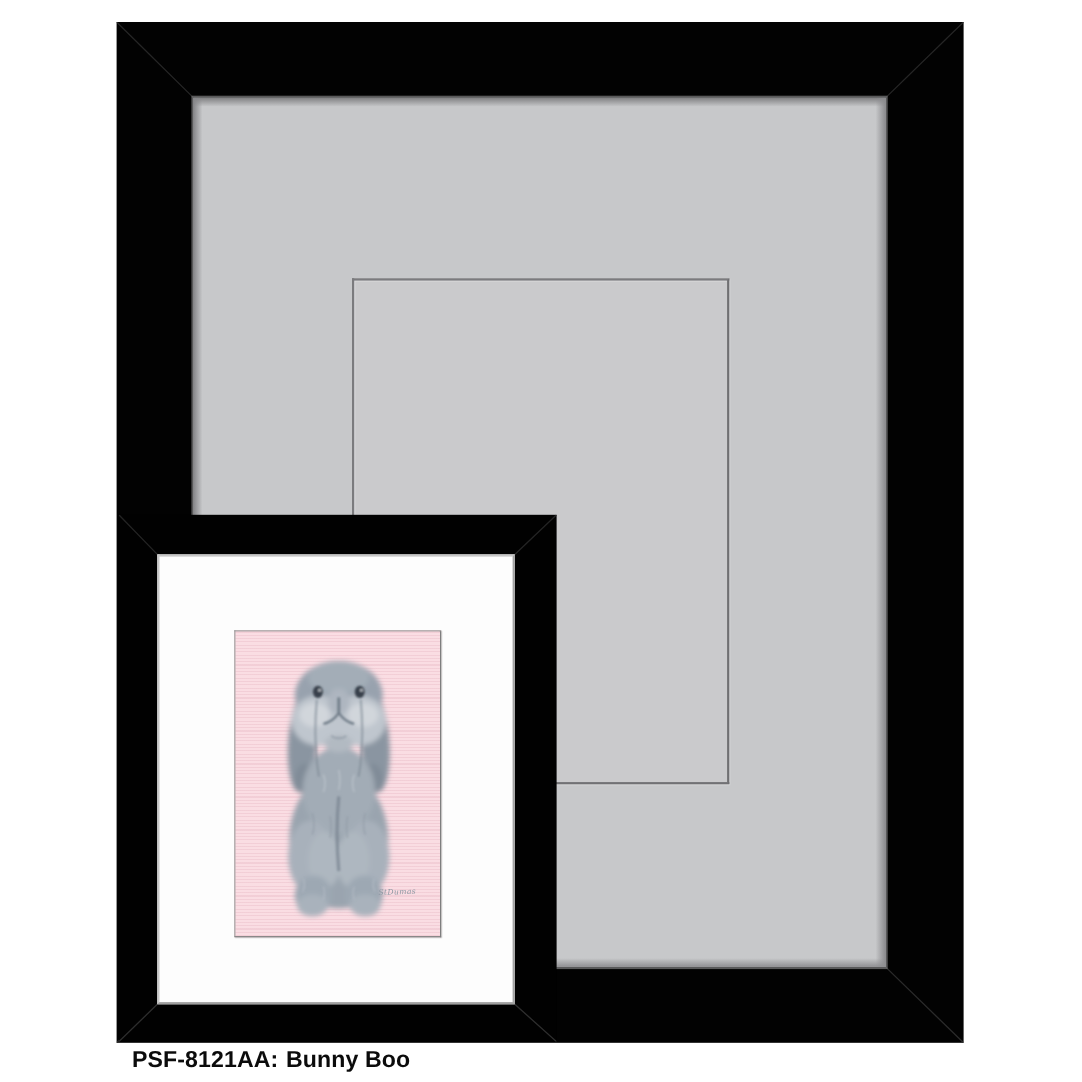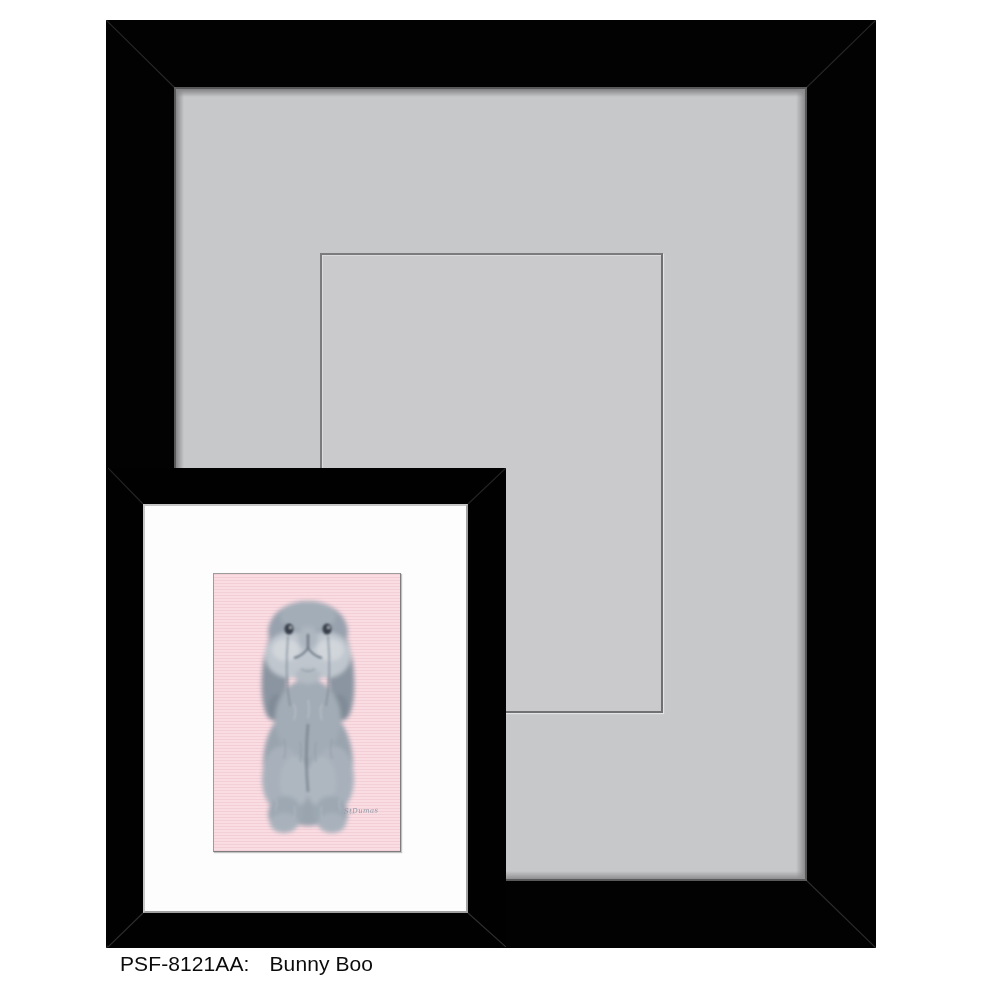--- a/index.html
+++ b/index.html
@@ -60,22 +60,22 @@
     position:absolute;right:22px;bottom:36px;
     font-family:"DejaVu Serif", serif;font-style:italic;
     font-size:7px;color:#8e98a3;letter-spacing:0.3px;
     transform:rotate(-2deg);
   }
   
   .caption{
     position:absolute;left:120px;top:952px;z-index:3;
     font-size:21px;color:#0b0b0b;letter-spacing:0.1px;white-space:nowrap;
   }
-  .caption .sku{font-weight:400;}
-  .caption .title{font-weight:400;margin-left:20px;}
+  .caption .sku{font-weight:700;}
+  .caption .title{font-weight:700;margin-left:7px;}
 </style>
 </head>
 <body>
 
 <div class="canvas">
 
   <div class="big-frame">
     <svg class="miters" width="770" height="928">
       <line x1="0" y1="0" x2="70" y2="69" stroke="#262626" stroke-width="1.2"></line>
       <line x1="770" y1="0" x2="699" y2="69" stroke="#262626" stroke-width="1.2"></line>

